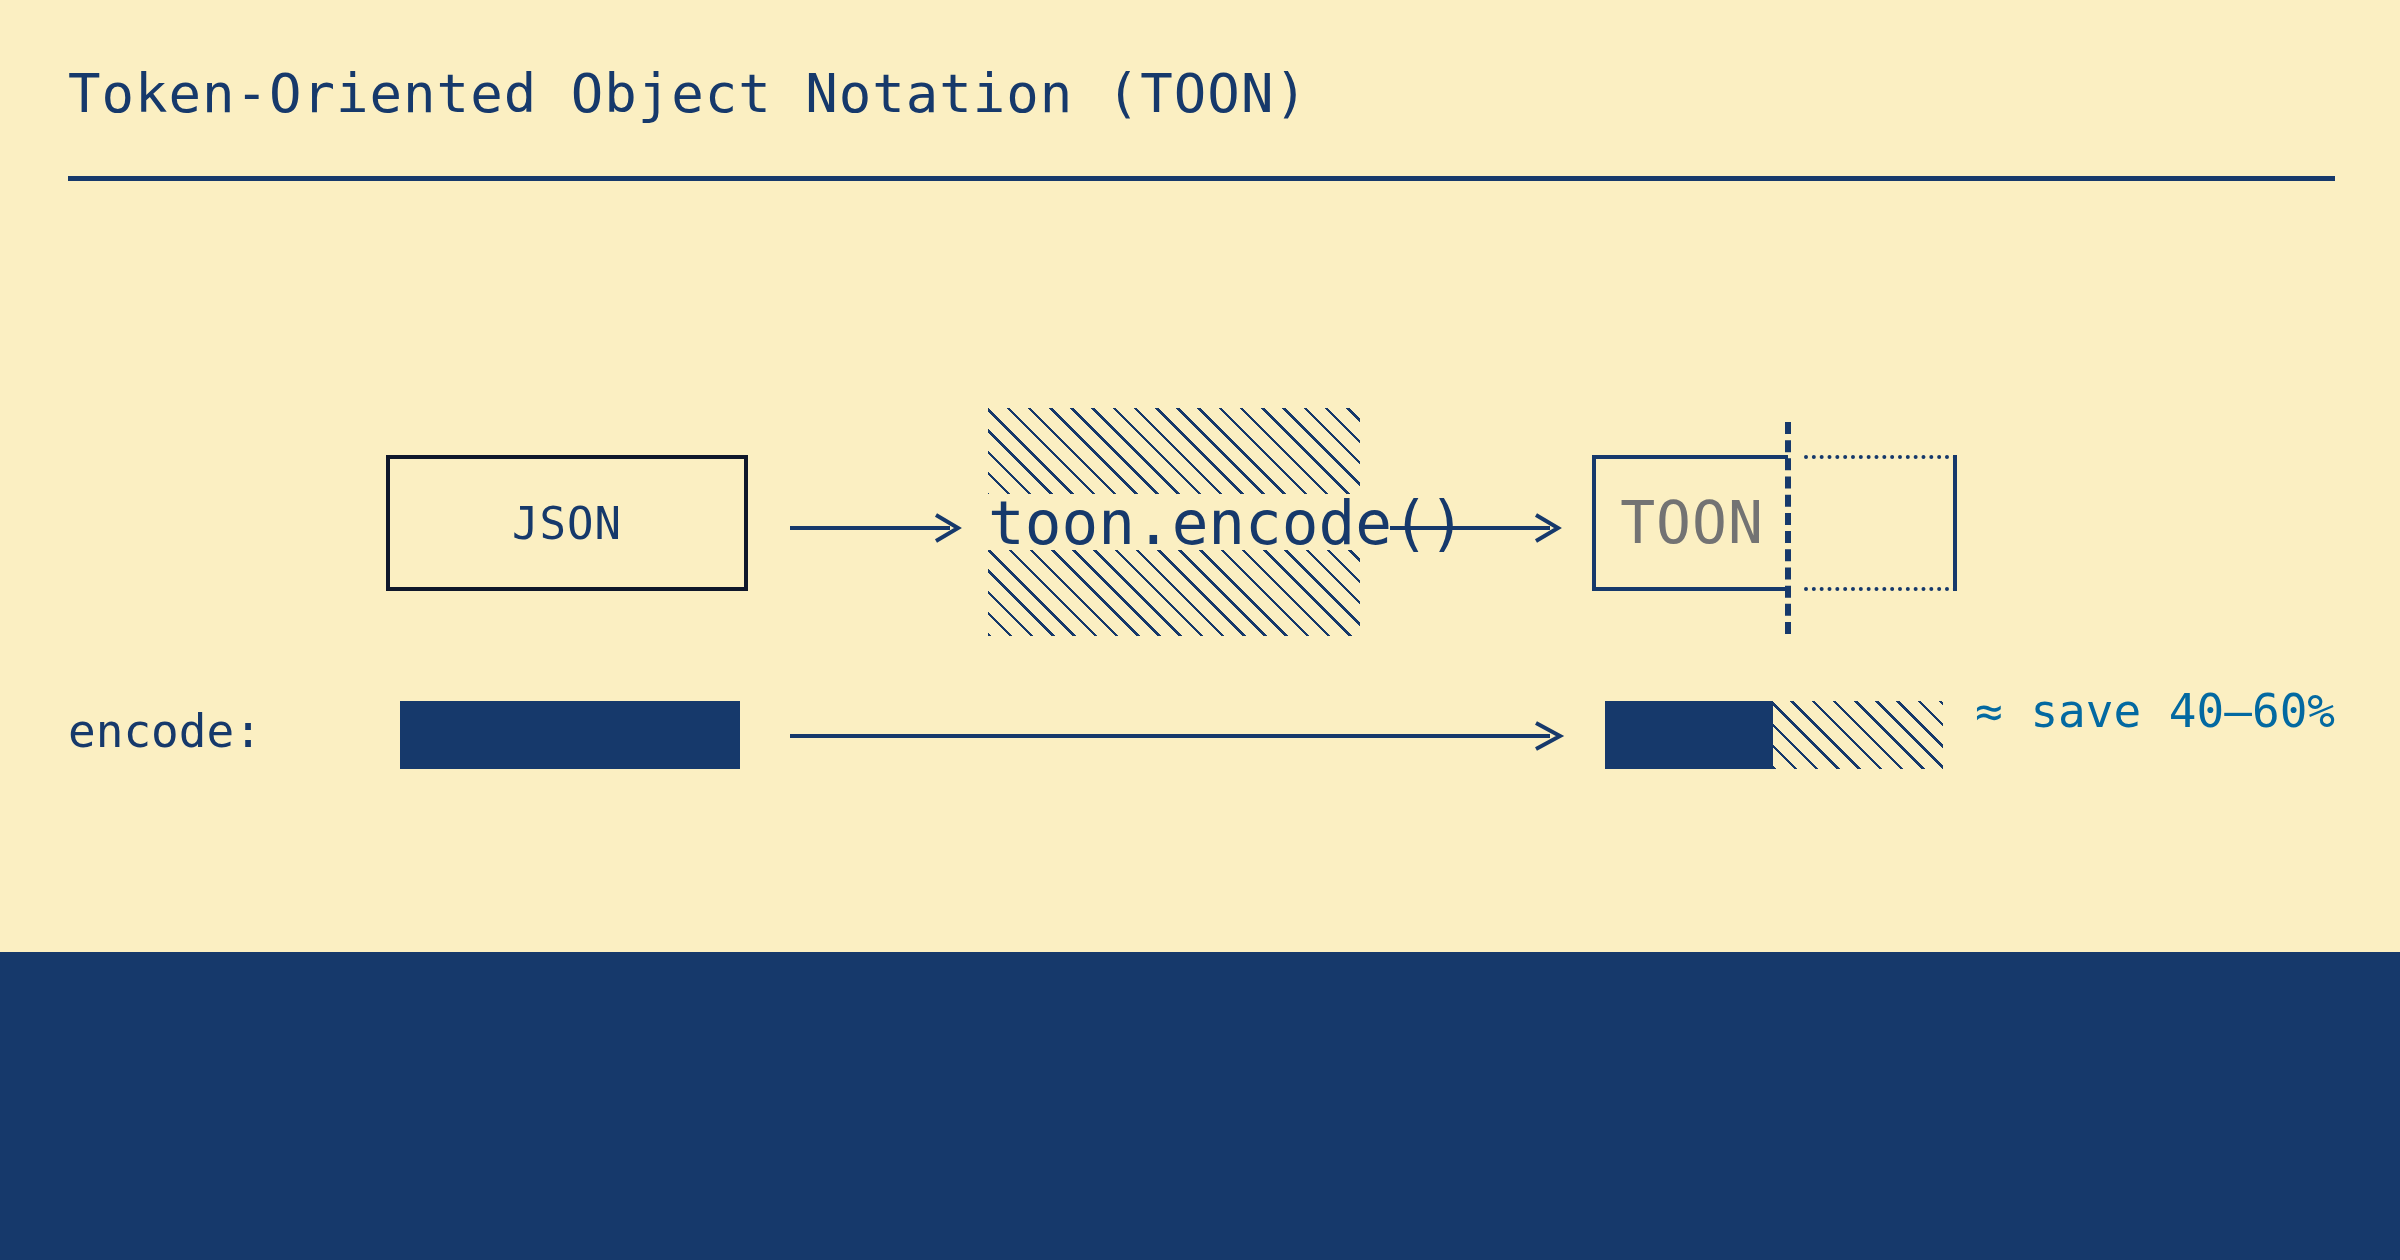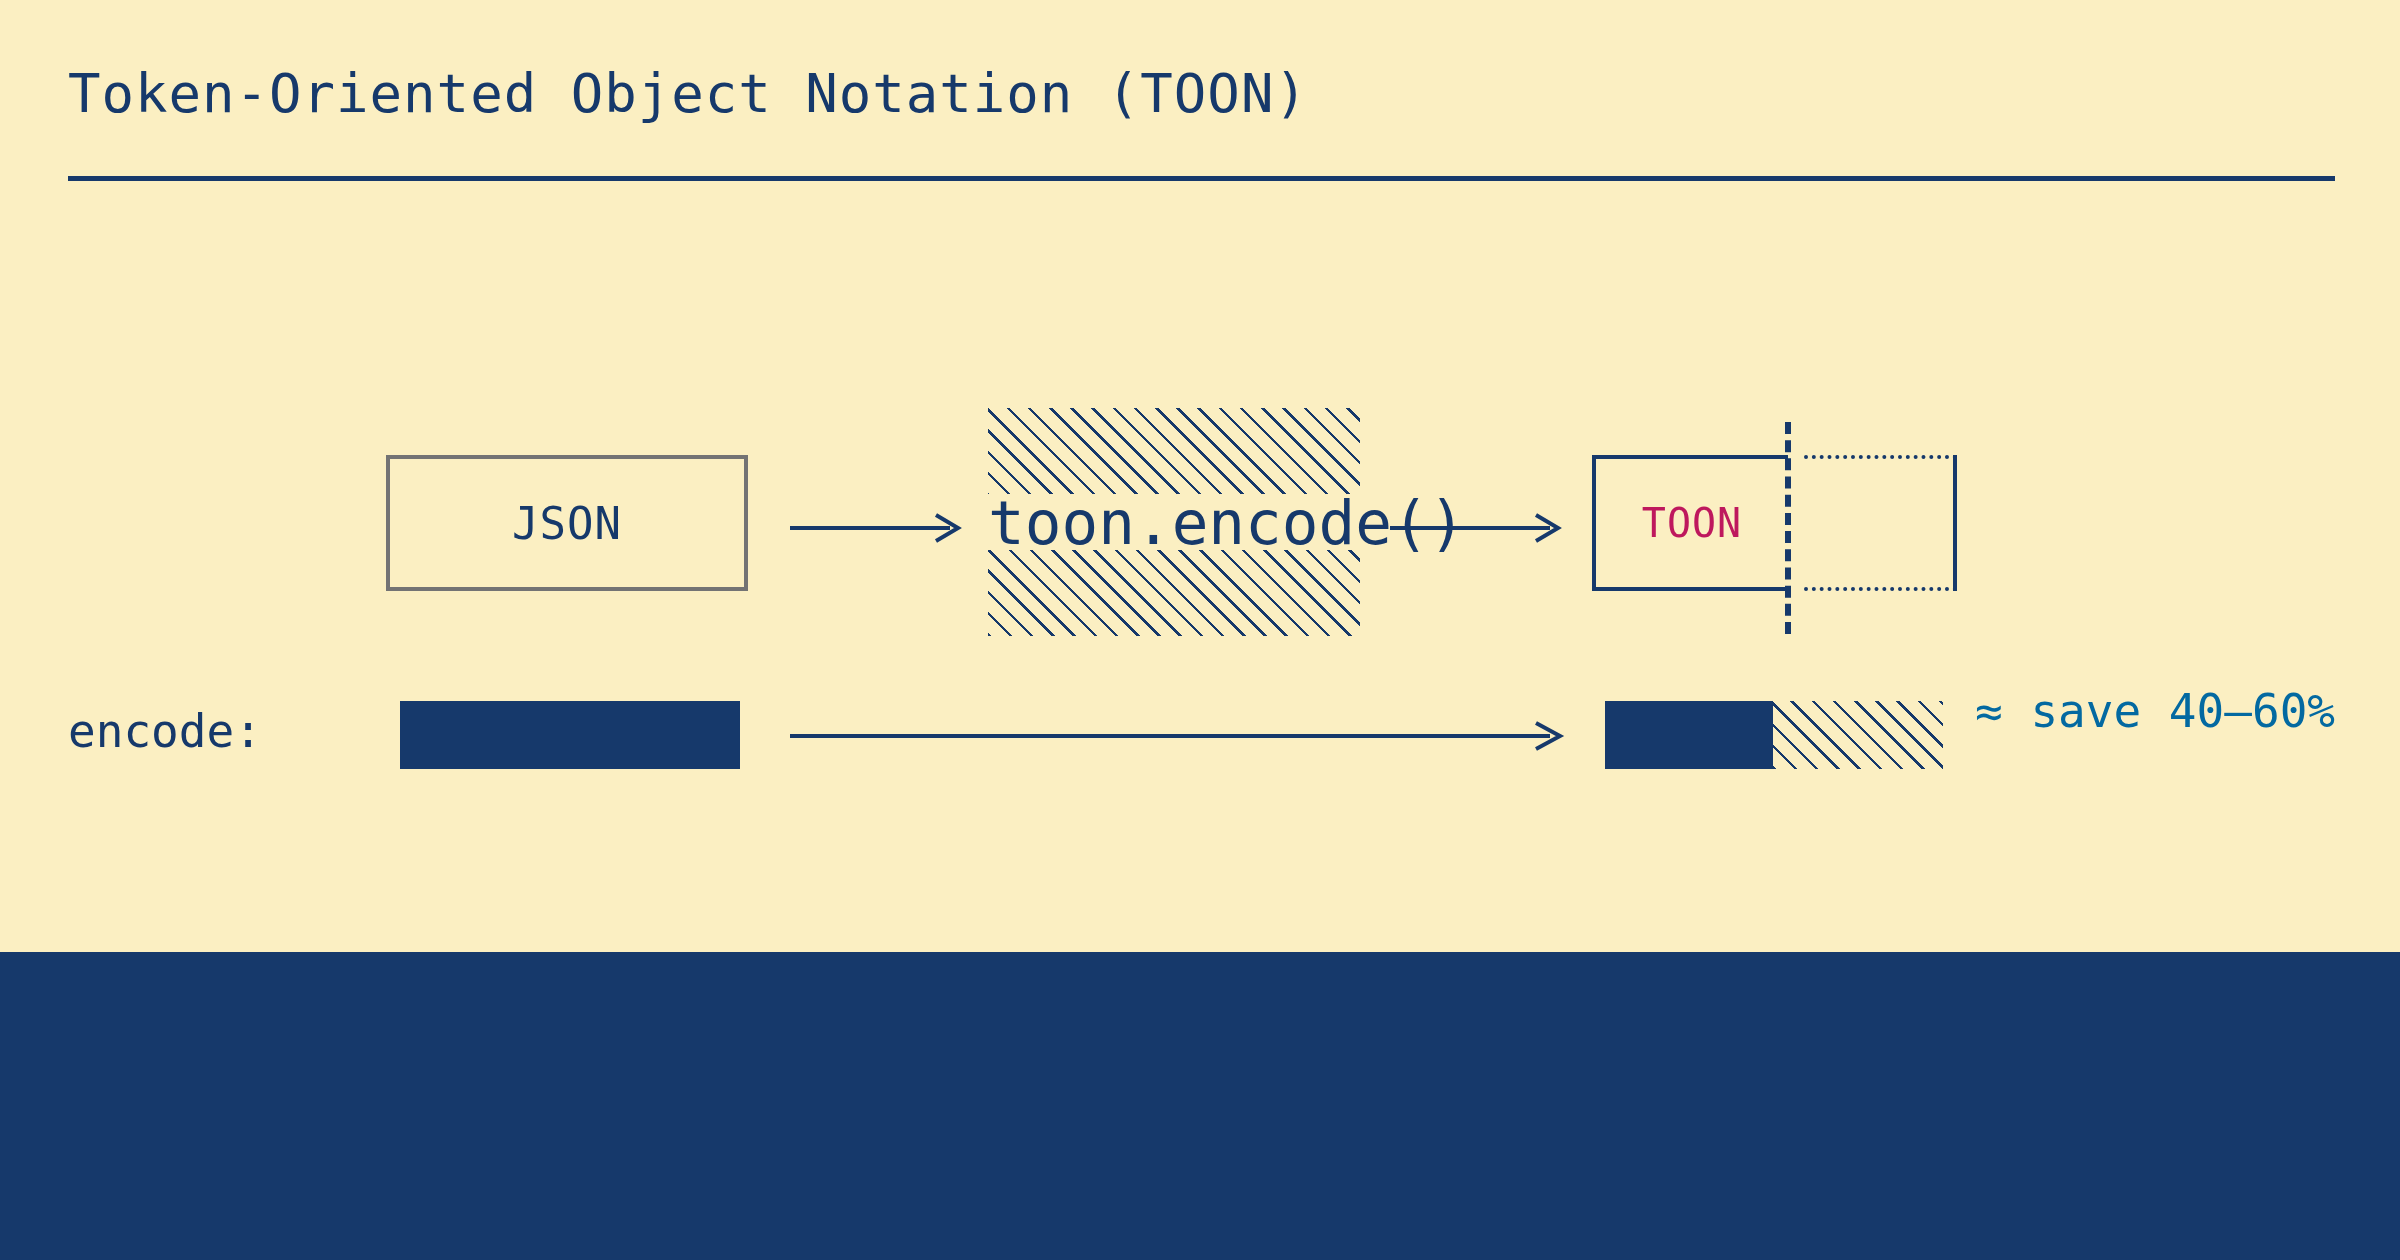--- a/index.html
+++ b/index.html
@@ -50,21 +50,21 @@
     height: 1260px;
     pointer-events: none;
   }
 
   .json-box {
     position: absolute;
     left: 386px;
     top: 455px;
     width: 362px;
     height: 136px;
-    border: 4px solid #737373;
+    border: 4px solid #0f172a;
     box-sizing: border-box;
     display: flex;
     align-items: center;
     justify-content: center;
     pointer-events: auto;
   }
   .json-box .lbl {
     font-size: 44px;
     color: #16396B;
     letter-spacing: 1px;
@@ -138,22 +138,22 @@
     width: 196px;
     height: 136px;
     border: 4px solid #16396B;
     border-right: none;
     box-sizing: border-box;
     display: flex;
     align-items: center;
     justify-content: center;
   }
   .toon-box .lbl {
-    font-size: 40px;
-    color: #be185d;
+    font-size: 58px;
+    color: #737373;
     letter-spacing: 1px;
   }
   .toon-divider {
     position: absolute;
     left: 193px;
     top: 0;
     width: 0;
     height: 212px;
     border-left: 6px dashed #16396B;
   }

